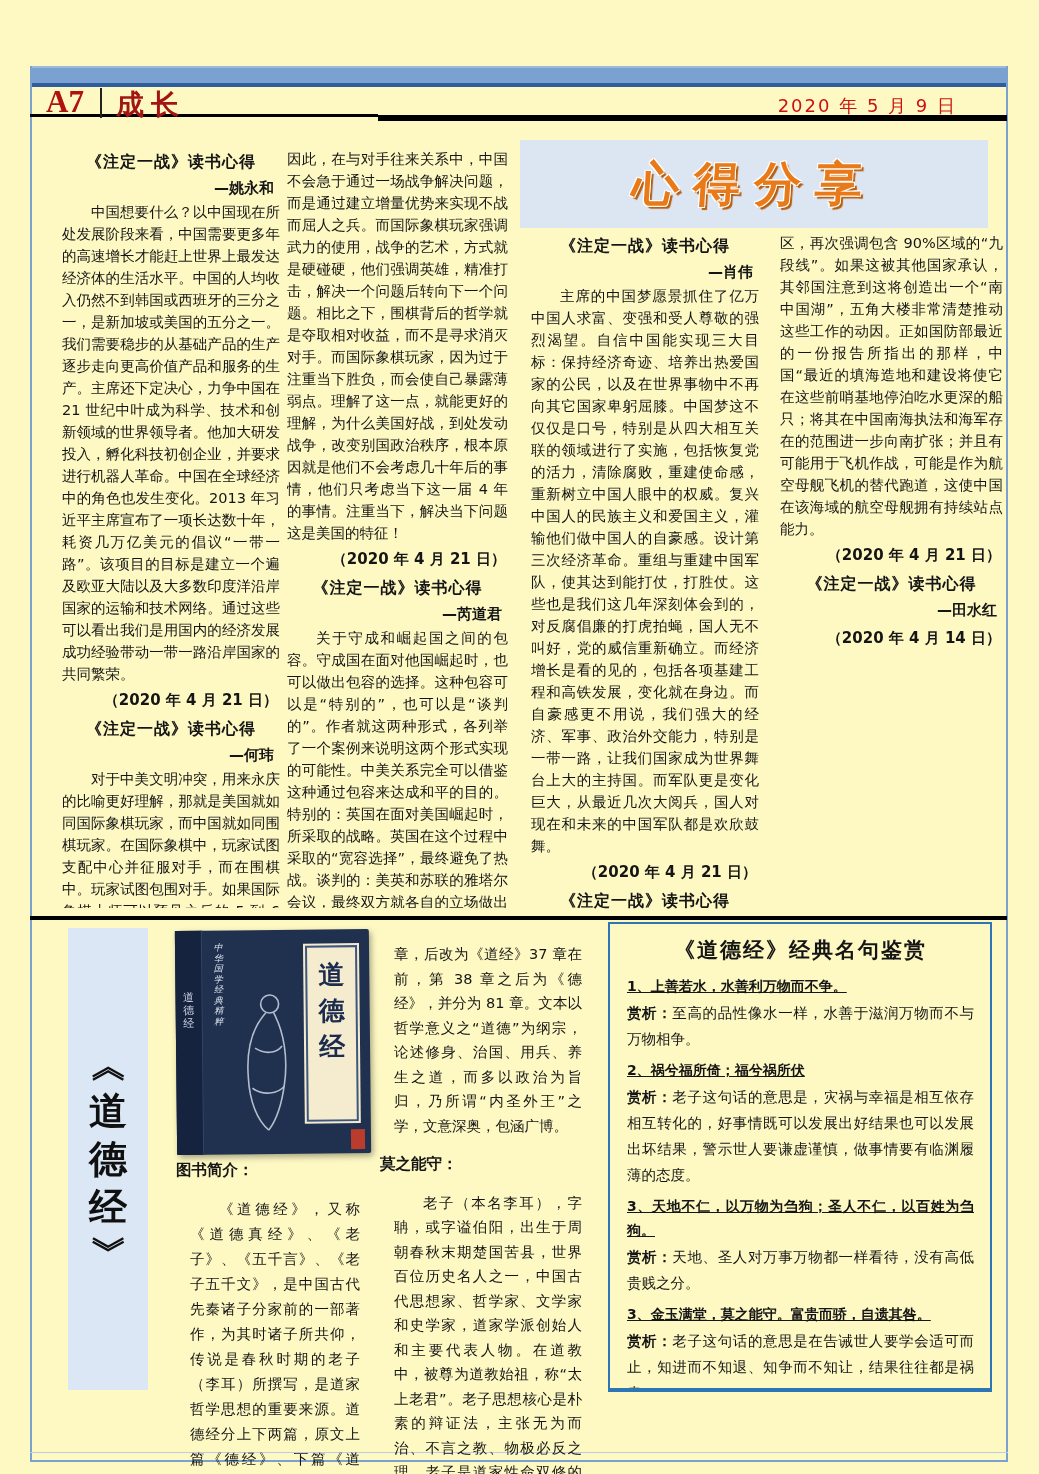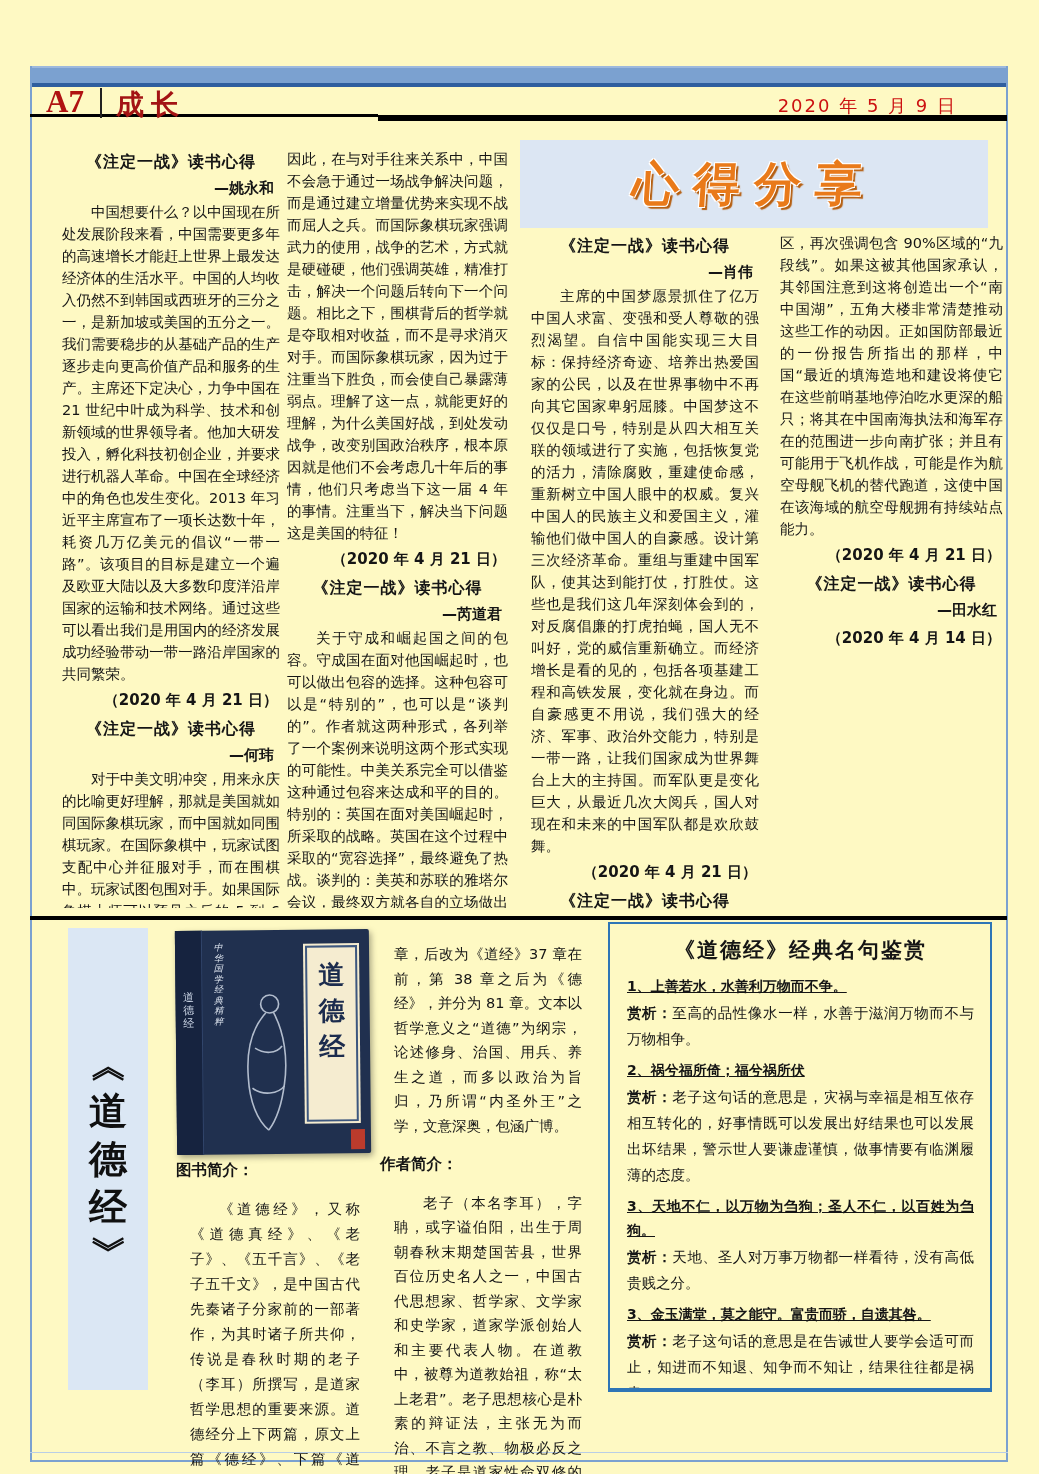--- a/index.html
+++ b/index.html
@@ -168,21 +168,21 @@
     <div class="seal"></div>
   </div>
 
   <div class="intro-block">
     <p class="mini-heading">图书简介：</p>
     <p class="intro-text">《道德经》，又称《道德真经》、《老子》、《五千言》、《老子五千文》，是中国古代先秦诸子分家前的一部著作，为其时诸子所共仰，传说是春秋时期的老子（李耳）所撰写，是道家哲学思想的重要来源。道德经分上下两篇，原文上篇《德经》、下篇《道经》，不分</p>
   </div>
 
   <div class="mid-block">
     <p class="middle-text">章，后改为《道经》37 章在前，第 38 章之后为《德经》，并分为 81 章。文本以哲学意义之“道德”为纲宗，论述修身、治国、用兵、养生之道，而多以政治为旨归，乃所谓“内圣外王”之学，文意深奥，包涵广博。</p>
-    <p class="mini-heading">作者简介：</p>
+    <p class="mini-heading">莫之能守：</p>
     <p class="author-text">老子（本名李耳），字聃，或字谥伯阳，出生于周朝春秋末期楚国苦县，世界百位历史名人之一，中国古代思想家、哲学家、文学家和史学家，道家学派创始人和主要代表人物。在道教中，被尊为道教始祖，称“太上老君”。老子思想核心是朴素的辩证法，主张无为而治、不言之教、物极必反之理。老子是道家性命双修的始祖，讲究虚心实腹、不与人争的修持。著有《道德经》（又称《老子》），是全球文字出版发行量最大的著作之一。老子与后世的庄子并称老庄.</p>
   </div>
 
   <div class="quote-box">
     <p class="quote-box-title">《道德经》经典名句鉴赏</p>
     <div>
         <p class="quote-line">1、上善若水，水善利万物而不争。</p>
         <p class="analysis"><span class="analysis-label">赏析：</span>至高的品性像水一样，水善于滋润万物而不与万物相争。</p>
         <p class="quote-line">2、祸兮福所倚；福兮祸所伏</p>
         <p class="analysis"><span class="analysis-label">赏析：</span>老子这句话的意思是，灾祸与幸福是相互依存相互转化的，好事情既可以发展出好结果也可以发展出坏结果，警示世人要谦虚谨慎，做事情要有临渊履薄的态度。</p>

